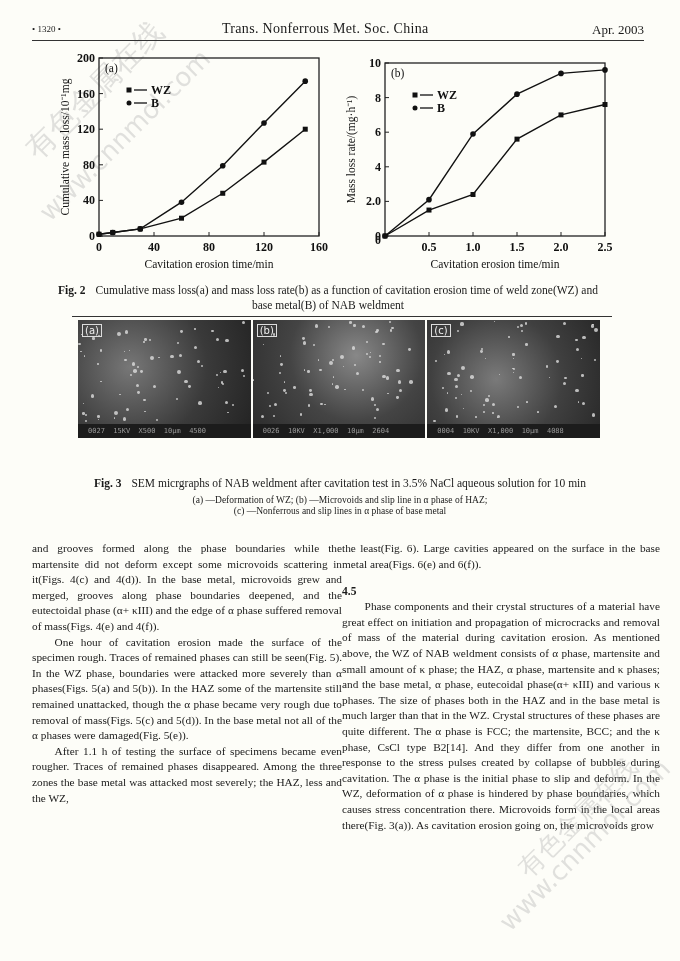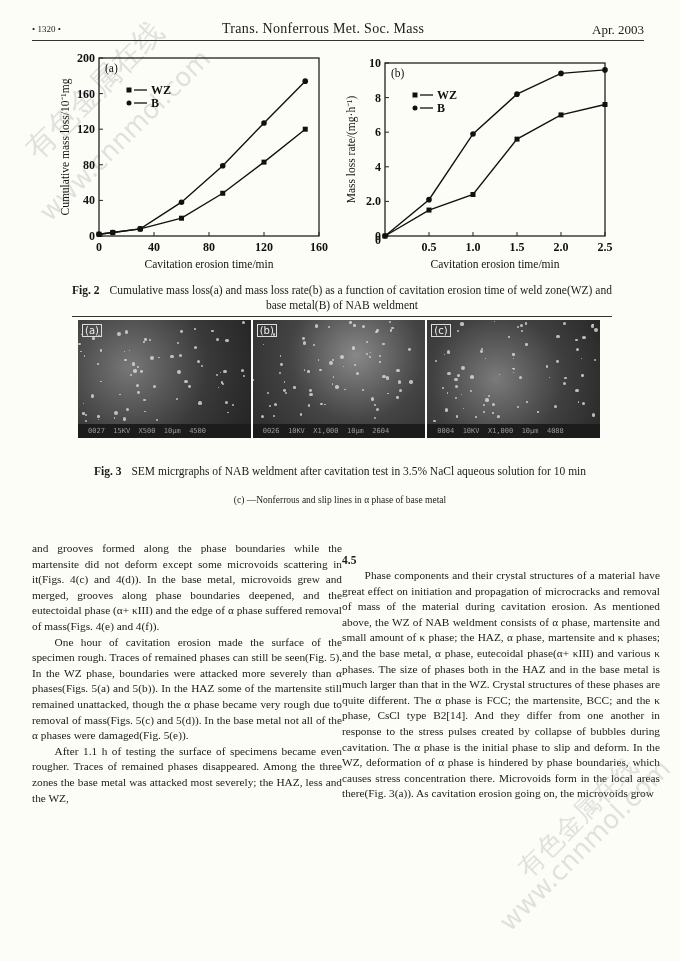--- a/index.html
+++ b/index.html
@@ -13,33 +13,33 @@
   .hdr-journal { position: absolute; left: 190px; top: 3px; font-size: 14px; letter-spacing: 0.3px; }
   .hdr-date { position: absolute; right: 0; top: 4px; font-size: 13px; }
 
   .chart { position: absolute; top: 50px; width: 300px; height: 230px; }
   #chart-a { left: 40px; }
   #chart-b { left: 340px; }
   .chart svg { width: 300px; height: 230px; overflow: visible; }
   .chart text { font-family: "Liberation Serif", serif; fill: #111; }
 
   .caption { position: absolute; text-align: center; font-size: 11.5px; line-height: 15px; }
-  .fig2-cap { left: 72px; top: 283px; width: 540px; }
+  .fig2-cap { left: 58px; top: 283px; width: 540px; }
   .cap-label { font-weight: bold; margin-right: 10px; }
   .rule { position: absolute; left: 72px; top: 316px; width: 540px; border-top: 1.3px solid #333; }
 
   .sem-row { position: absolute; left: 78px; top: 320px; width: 522px; height: 118px; display: flex; gap: 2px; }
   .sem { position: relative; flex: 1; background: radial-gradient(circle at 30% 40%, #777 0%, #3a3a3a 55%, #222 100%); overflow: hidden; }
   .sem:nth-child(2) { background: radial-gradient(circle at 60% 30%, #888 0%, #444 50%, #2a2a2a 100%); }
   .sem:nth-child(3) { background: radial-gradient(circle at 40% 50%, #7a7a7a 0%, #404040 55%, #282828 100%); }
   .sem .speck { position: absolute; width: 3px; height: 3px; background: #ddd; border-radius: 50%; opacity: .8; }
   .sem-tag { position: absolute; left: 4px; top: 4px; font-size: 10px; color: #eee; border: 1px solid #ddd; padding: 0 2px; font-family: "DejaVu Sans", sans-serif; }
   .sem-bar { position: absolute; left: 0; right: 0; bottom: 0; height: 14px; background: #1c1c1c; color: #999; font-size: 7px; line-height: 14px; padding-left: 10px; font-family: "DejaVu Sans Mono", monospace; white-space: pre; }
 
-  .fig3-cap { left: 90px; top: 464px; width: 500px; }
+  .fig3-cap { left: 90px; top: 476px; width: 500px; }
   .fig3-sub { position: absolute; left: 90px; top: 495px; width: 500px; text-align: center; font-size: 9.5px; line-height: 11px; }
 
   .col { position: absolute; top: 541px; width: 310px; font-size: 11.3px; line-height: 15.6px; text-align: justify; }
   .col-left { left: 32px; }
   .col-right { left: 342px; width: 318px; }
   .col p { margin: 0; }
   .indent { text-indent: 2em; }
   .sec-head { font-weight: bold; margin: 12px 0 0 0; display: flex; font-size: 11.5px; line-height: 15px; }
   .sec-num { width: 40px; flex: none; }
 
@@ -50,21 +50,21 @@
   .wm4 { left: 500px; top: 800px; font-size: 26px; transform: rotate(-45deg); }
 </style>
 </head>
 <body>
 
 <div class="wm wm1">有色金属在线</div>
 <div class="wm wm2">www.cnnmol.com</div>
 
 <div class="header">
   <span class="hdr-page">• 1320 •</span>
-  <span class="hdr-journal">Trans. Nonferrous Met. Soc. Mass</span>
+  <span class="hdr-journal">Trans. Nonferrous Met. Soc. China</span>
   <span class="hdr-date">Apr. 2003</span>
 </div>
 
 <div class="chart" id="chart-a">
   <svg>
       <rect x="59" y="8" width="220" height="178" fill="none" stroke="#222" stroke-width="1.3"></rect>
       <line x1="59" x2="63" y1="186" y2="186" stroke="#222"></line>
       <text x="55" y="190" text-anchor="end" font-size="12" font-weight="bold">0</text>
       <line x1="59" x2="63" y1="150.4" y2="150.4" stroke="#222"></line>
       <text x="55" y="154.4" text-anchor="end" font-size="12" font-weight="bold">40</text>
@@ -392,30 +392,32 @@
       <span class="speck" style="left: 57.5937px; top: 77.8164px; width: 3.73234px; height: 3.73234px;"></span>
       <span class="speck" style="left: 64.8033px; top: 92.2158px; width: 1.60646px; height: 1.60646px;"></span>
       <span class="speck" style="left: 71.624px; top: 53.606px; width: 1.30696px; height: 1.30696px;"></span>
     </div>
 </div>
 
 <div class="caption fig3-cap">
   <span class="cap-label">Fig. 3</span><span>SEM micrgraphs of NAB weldment after cavitation test in 3.5% NaCl aqueous solution for 10 min</span>
 </div>
 <div class="fig3-sub">
+  <div>(a) —Deformation of WZ; (b) —Microvoids and slip line in α phase of HAZ;</div>
   <div>(c) —Nonferrous and slip lines in α phase of base metal</div>
 </div>
 
 <div class="col col-left">
   <p>and grooves formed along the phase boundaries while the martensite did not deform except some microvoids scattering in it(Figs. 4(c) and 4(d)). In the base metal, microvoids grew and merged, grooves along phase boundaries deepened, and the eutectoidal phase (α+ κIII) and the edge of α phase suffered removal of mass(Figs. 4(e) and 4(f)).</p>
   <p class="indent">One hour of cavitation erosion made the surface of the specimen rough. Traces of remained phases can still be seen(Fig. 5). In the WZ phase, boundaries were attacked more severely than α phases(Figs. 5(a) and 5(b)). In the HAZ some of the martensite still remained unattacked, though the α phase became very rough due to removal of mass(Figs. 5(c) and 5(d)). In the base metal not all of the α phases were damaged(Fig. 5(e)).</p>
   <p class="indent">After 1.1 h of testing the surface of specimens became even rougher. Traces of remained phases disappeared. Among the three zones the base metal was attacked most severely; the HAZ, less and the WZ,</p>
 </div>
 
 <div class="col col-right">
+  <p>the least(Fig. 6). Large cavities appeared on the surface in the base metal area(Figs. 6(e) and 6(f)).</p>
   <div class="sec-head">
     <span class="sec-num">4.5</span>
   </div>
   <p class="indent">Phase components and their crystal structures of a material have great effect on initiation and propagation of microcracks and removal of mass of the material during cavitation erosion. As mentioned above, the WZ of NAB weldment consists of α phase, martensite and small amount of κ phase; the HAZ, α phase, martensite and κ phases; and the base metal, α phase, eutecoidal phase(α+ κIII) and various κ phases. The size of phases both in the HAZ and in the base metal is much larger than that in the WZ. Crystal structures of these phases are quite different. The α phase is FCC; the martensite, BCC; and the κ phase, CsCl type B2[14]. And they differ from one another in response to the stress pulses created by collapse of bubbles during cavitation. The α phase is the initial phase to slip and deform. In the WZ, deformation of α phase is hindered by phase boundaries, which causes stress concentration there. Microvoids form in the local areas there(Fig. 3(a)). As cavitation erosion going on, the microvoids grow</p>
 </div>
 
 <div class="wm wm3">www.cnnmol.com</div>
 <div class="wm wm4">有色金属在线</div>
 
 </body></html>

